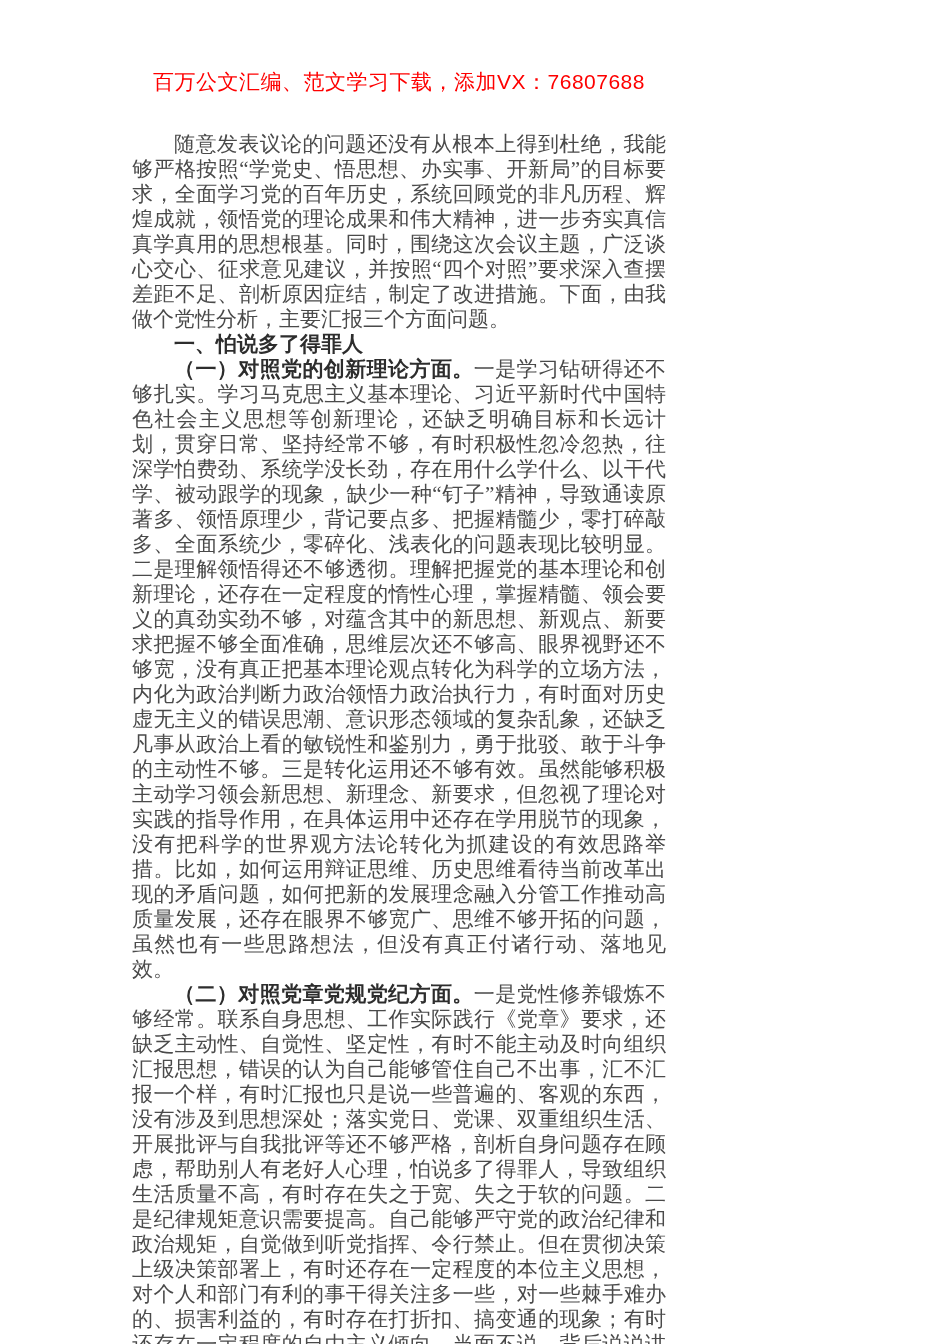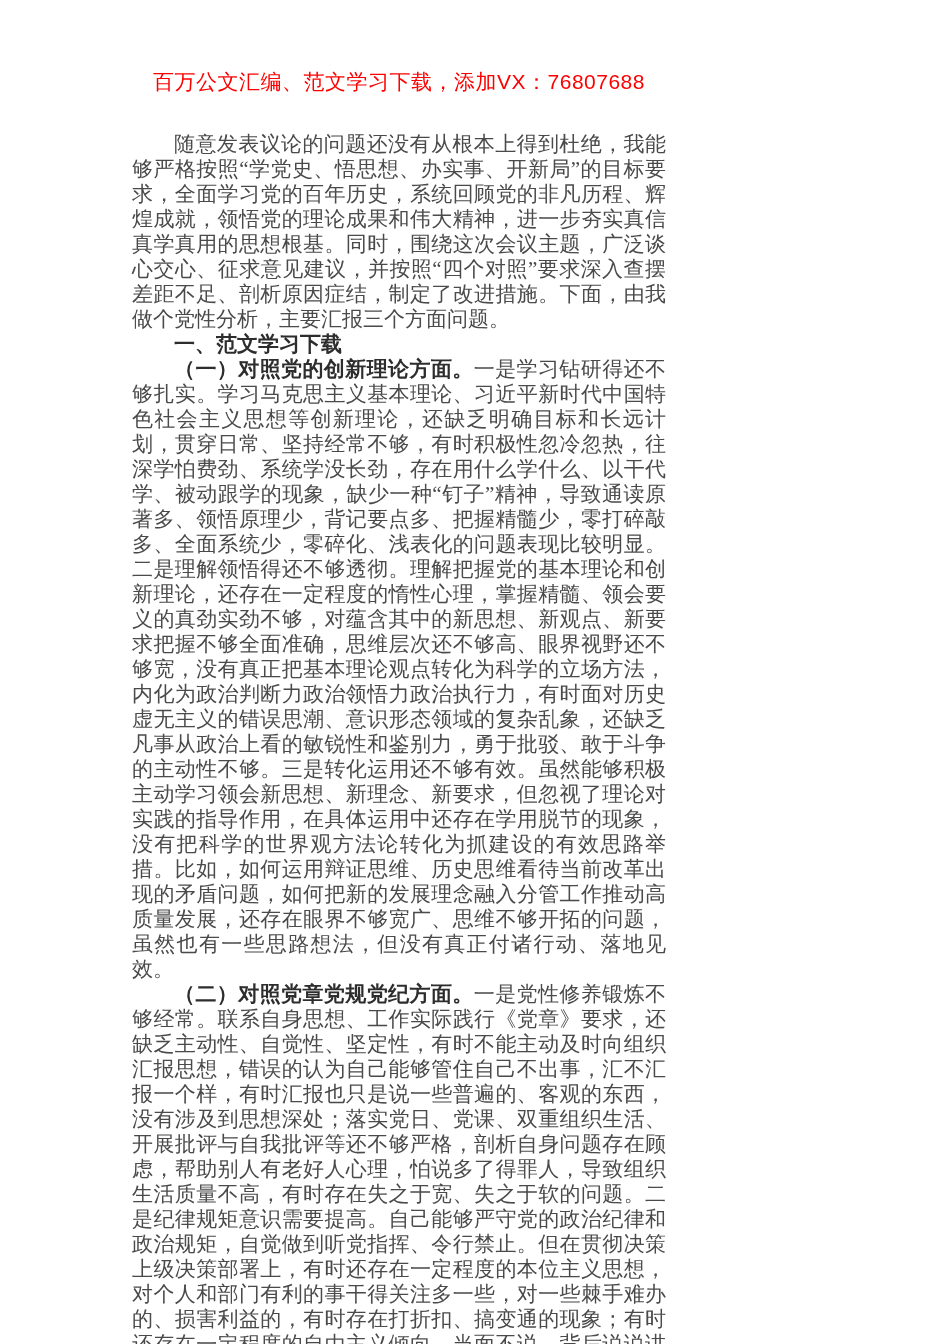--- a/index.html
+++ b/index.html
@@ -43,17 +43,17 @@
     color: #2d2d2d;
   }
 </style>
 </head>
 <body>
 
 <div class="page">
   <div class="banner">百万公文汇编、范文学习下载，添加VX：76807688</div>
   <div class="content">
       <p class="para"><span>随意发表议论的问题还没有从根本上得到杜绝，我能够严格按照“学党史、悟思想、办实事、开新局”的目标要求，全面学习党的百年历史，系统回顾党的非凡历程、辉煌成就，领悟党的理论成果和伟大精神，进一步夯实真信真学真用的思想根基。同时，围绕这次会议主题，广泛谈心交心、征求意见建议，并按照“四个对照”要求深入查摆差距不足、剖析原因症结，制定了改进措施。下面，由我做个党性分析，主要汇报三个方面问题。</span></p>
-      <p class="para heading"><b class="lead">一、范文学习下载</b></p>
+      <p class="para heading"><b class="lead">一、怕说多了得罪人</b></p>
       <p class="para"><b class="lead">（一）对照党的创新理论方面。</b><span>一是学习钻研得还不够扎实。学习马克思主义基本理论、习近平新时代中国特色社会主义思想等创新理论，还缺乏明确目标和长远计划，贯穿日常、坚持经常不够，有时积极性忽冷忽热，往深学怕费劲、系统学没长劲，存在用什么学什么、以干代学、被动跟学的现象，缺少一种“钉子”精神，导致通读原著多、领悟原理少，背记要点多、把握精髓少，零打碎敲多、全面系统少，零碎化、浅表化的问题表现比较明显。二是理解领悟得还不够透彻。理解把握党的基本理论和创新理论，还存在一定程度的惰性心理，掌握精髓、领会要义的真劲实劲不够，对蕴含其中的新思想、新观点、新要求把握不够全面准确，思维层次还不够高、眼界视野还不够宽，没有真正把基本理论观点转化为科学的立场方法，内化为政治判断力政治领悟力政治执行力，有时面对历史虚无主义的错误思潮、意识形态领域的复杂乱象，还缺乏凡事从政治上看的敏锐性和鉴别力，勇于批驳、敢于斗争的主动性不够。三是转化运用还不够有效。虽然能够积极主动学习领会新思想、新理念、新要求，但忽视了理论对实践的指导作用，在具体运用中还存在学用脱节的现象，没有把科学的世界观方法论转化为抓建设的有效思路举措。比如，如何运用辩证思维、历史思维看待当前改革出现的矛盾问题，如何把新的发展理念融入分管工作推动高质量发展，还存在眼界不够宽广、思维不够开拓的问题，虽然也有一些思路想法，但没有真正付诸行动、落地见效。</span></p>
       <p class="para"><b class="lead">（二）对照党章党规党纪方面。</b><span>一是党性修养锻炼不够经常。联系自身思想、工作实际践行《党章》要求，还缺乏主动性、自觉性、坚定性，有时不能主动及时向组织汇报思想，错误的认为自己能够管住自己不出事，汇不汇报一个样，有时汇报也只是说一些普遍的、客观的东西，没有涉及到思想深处；落实党日、党课、双重组织生活、开展批评与自我批评等还不够严格，剖析自身问题存在顾虑，帮助别人有老好人心理，怕说多了得罪人，导致组织生活质量不高，有时存在失之于宽、失之于软的问题。二是纪律规矩意识需要提高。自己能够严守党的政治纪律和政治规矩，自觉做到听党指挥、令行禁止。但在贯彻决策上级决策部署上，有时还存在一定程度的本位主义思想，对个人和部门有利的事干得关注多一些，对一些棘手难办的、损害利益的，有时存在打折扣、搞变通的现象；有时还存在一定程度的自由主义倾向，当面不说，背后说说讲讲、随意发表议论的问题还没有从根本上得到杜绝，损害了作为一名党员的形象。三是严格约束自己还有欠缺。有时落实纪律规矩的内在自觉性还不强，虽心有敬畏不碰底线，但没有完全形成习惯、养成自觉，存在口头表态多、行动落实少的现象。有时总感到自己受党教育培养多年，在坚守政治立场、严守政治纪律方面能够毫不犹豫，但在小事小节、防微杜渐上的警惕性还不高。比如，抵制人情干扰不够坚决，有时碍于情面，在不违反规定的情况下有帮助同学、</span></p>
     </div>
 </div>
 
 </body></html>

